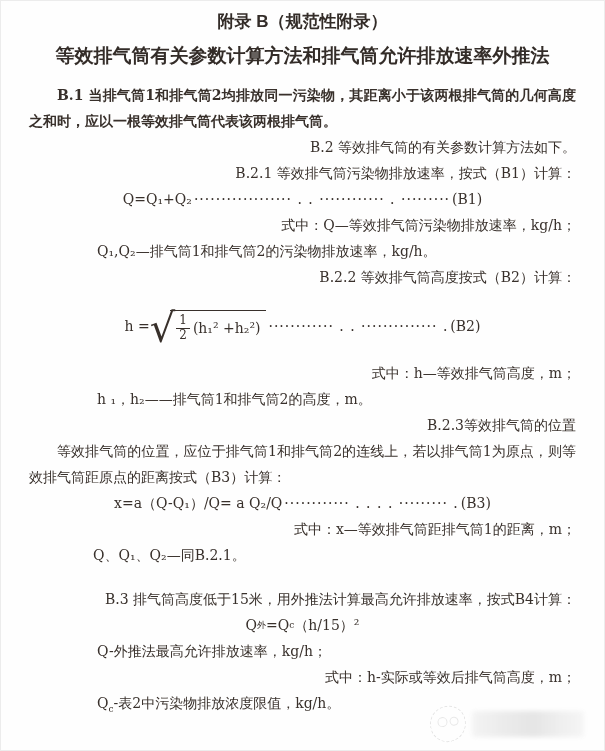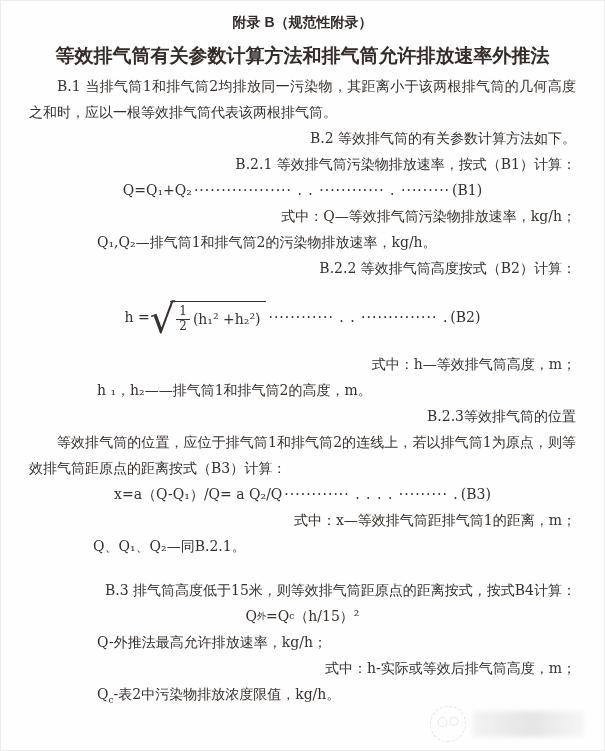--- a/index.html
+++ b/index.html
@@ -12,41 +12,41 @@
     padding:8px 28px 0 28px;
     font-family:"DejaVu Serif","Liberation Serif",serif;
     font-size:14px;
     color:#38302b;
     overflow:hidden;
   }
   .doc-title{
     text-align:center;
     font-family:"Liberation Sans","DejaVu Sans",sans-serif;
     font-weight:bold;
-    font-size:14px;
+    font-size:17px;
     line-height:26px;
     margin:0;
     color:#332c28;
   }
   .doc-subtitle{
     text-align:center;
     font-family:"Liberation Sans","DejaVu Sans",sans-serif;
     font-weight:bold;
     font-size:19px;
     line-height:26px;
     margin:8px 0 0 0;
     color:#332c28;
   }
   .para{
     margin:0;
     line-height:26px;
     text-indent:2em;
     text-align:justify;
   }
-  .para.first{margin-top:4px;}
+  .para.first{margin-top:13px;font-weight:bold;}
   .line{
     margin:0;
     line-height:26px;
     white-space:nowrap;
   }
   .indent-1{margin-left:27px;text-align:right;}
   .indent-2{margin-left:68px;}
   .indent-3{margin-left:64px;}
   .formula-line{
     display:flex;
@@ -169,21 +169,21 @@
 
   <div class="formula-line">
     <span>x=a（Q-Q₁）/Q= a Q₂/Q</span>
       <span class="dots">············ . . . . ········· .</span>
       <span>(B3)</span>
   </div>
 
   <p class="line indent-1">式中：x—等效排气筒距排气筒1的距离，m；</p>
   <p class="line indent-3">Q、Q₁、Q₂—同B.2.1。</p>
 
-  <p class="line indent-1 gap-before">B.3 排气筒高度低于15米，则等效排气筒距原点的距离按式，按式B4计算：</p>
+  <p class="line indent-1 gap-before">B.3 排气筒高度低于15米，用外推法计算最高允许排放速率，按式B4计算：</p>
 
   <div class="formula-line">
     <span>Q</span>
       <sub>外</sub>
       <span>=Q</span>
       <sub>c</sub>
       <span>（h/15）²</span>
   </div>
 
   <p class="line indent-2">Q-外推法最高允许排放速率，kg/h；</p>

